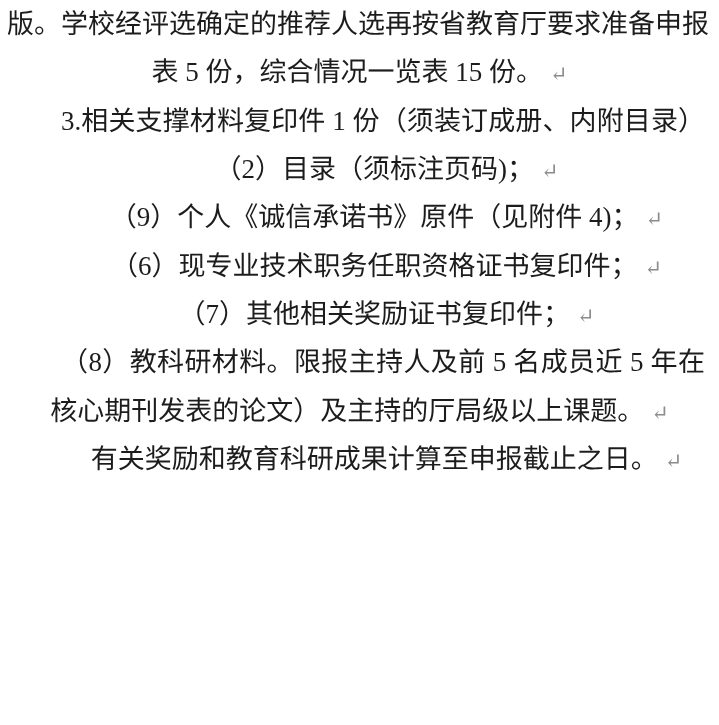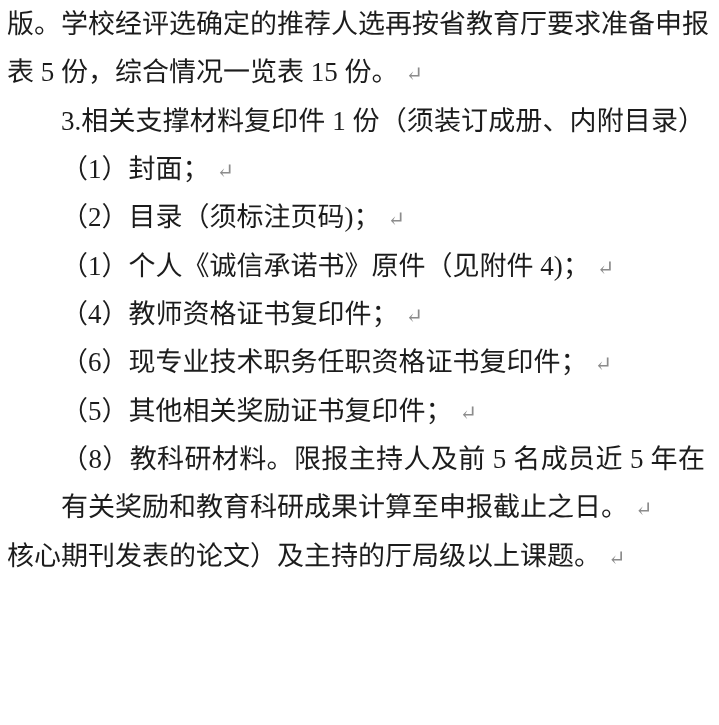--- a/index.html
+++ b/index.html
@@ -12,21 +12,21 @@
     background: #ffffff;
     overflow: hidden;
     font-family: "Liberation Serif", "DejaVu Serif", serif;
     color: #1c1c1c;
   }
   .line {
     font-size: 27px;
     line-height: 48.33px;
     height: 48.33px;
     white-space: nowrap;
-    text-align: left;
+    text-align: center;
   }
   .line.indent { padding-left: 54px; }
   
   .line.jl {
     white-space: normal;
     text-align: justify;
     text-align-last: justify;
     text-justify: inter-ideograph;
   }
   .pilcrow {
@@ -41,33 +41,31 @@
 
 <div class="page">
 
   <div class="line jl"><span>版。学校经评选确定的推荐人选再按省教育厅要求准备申报</span><span class="pilcrow"></span></div>
 
   <div class="line"><span>表 5 份，综合情况一览表 15 份。</span><span class="pilcrow">↵</span></div>
 
   <div class="line indent jl"><span>3.相关支撑材料复印件 1 份（须装订成册、内附目录）</span><span class="pilcrow"></span></div>
 
 
-  <div class="line indent"><span>（1）封面；</span><span class="pilcrow">↵</span></div>
 
   <div class="line indent"><span>（2）目录（须标注页码)；</span><span class="pilcrow">↵</span></div>
 
-  <div class="line indent"><span>（1）个人《诚信承诺书》原件（见附件 4)；</span><span class="pilcrow">↵</span></div>
+  <div class="line indent"><span>（9）个人《诚信承诺书》原件（见附件 4)；</span><span class="pilcrow">↵</span></div>
 
-  <div class="line indent"><span>（4）教师资格证书复印件；</span><span class="pilcrow">↵</span></div>
 
 
   <div class="line indent"><span>（6）现专业技术职务任职资格证书复印件；</span><span class="pilcrow">↵</span></div>
 
-  <div class="line indent"><span>（5）其他相关奖励证书复印件；</span><span class="pilcrow">↵</span></div>
+  <div class="line indent"><span>（7）其他相关奖励证书复印件；</span><span class="pilcrow">↵</span></div>
 
   <div class="line indent jl"><span>（8）教科研材料。限报主持人及前 5 名成员近 5 年在</span><span class="pilcrow"></span></div>
 
 
+  <div class="line"><span>核心期刊发表的论文）及主持的厅局级以上课题。</span><span class="pilcrow">↵</span></div>
+
   <div class="line indent"><span>有关奖励和教育科研成果计算至申报截止之日。</span><span class="pilcrow">↵</span></div>
-
-  <div class="line"><span>核心期刊发表的论文）及主持的厅局级以上课题。</span><span class="pilcrow">↵</span></div>
 
 </div>
 
 </body></html>

